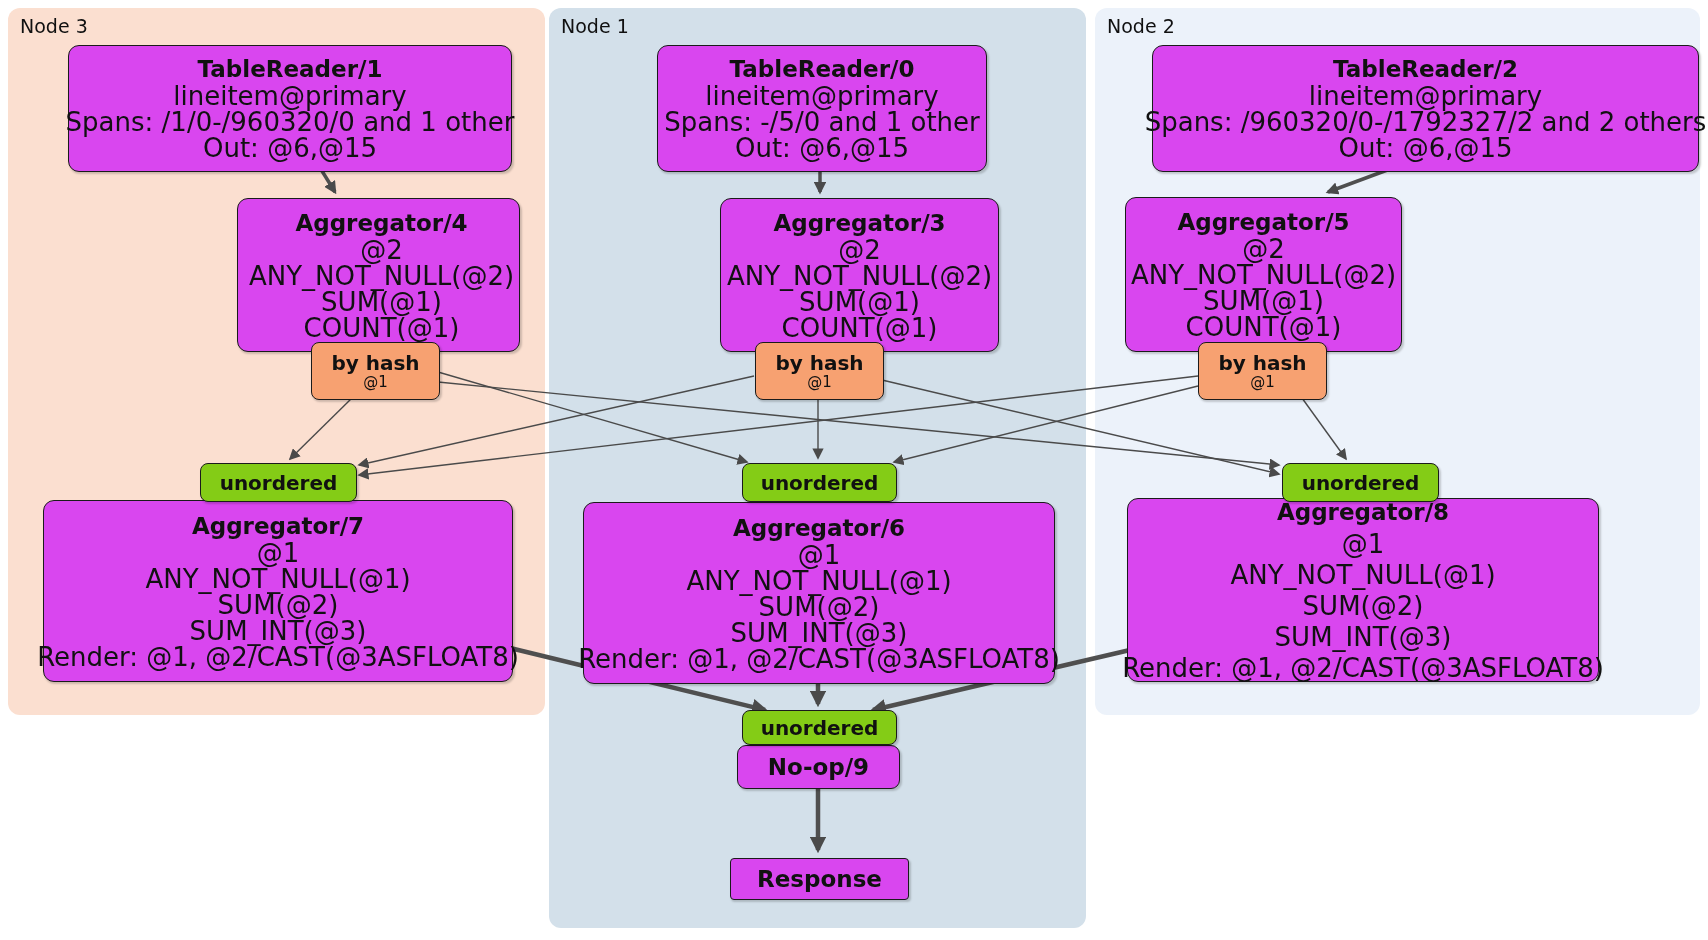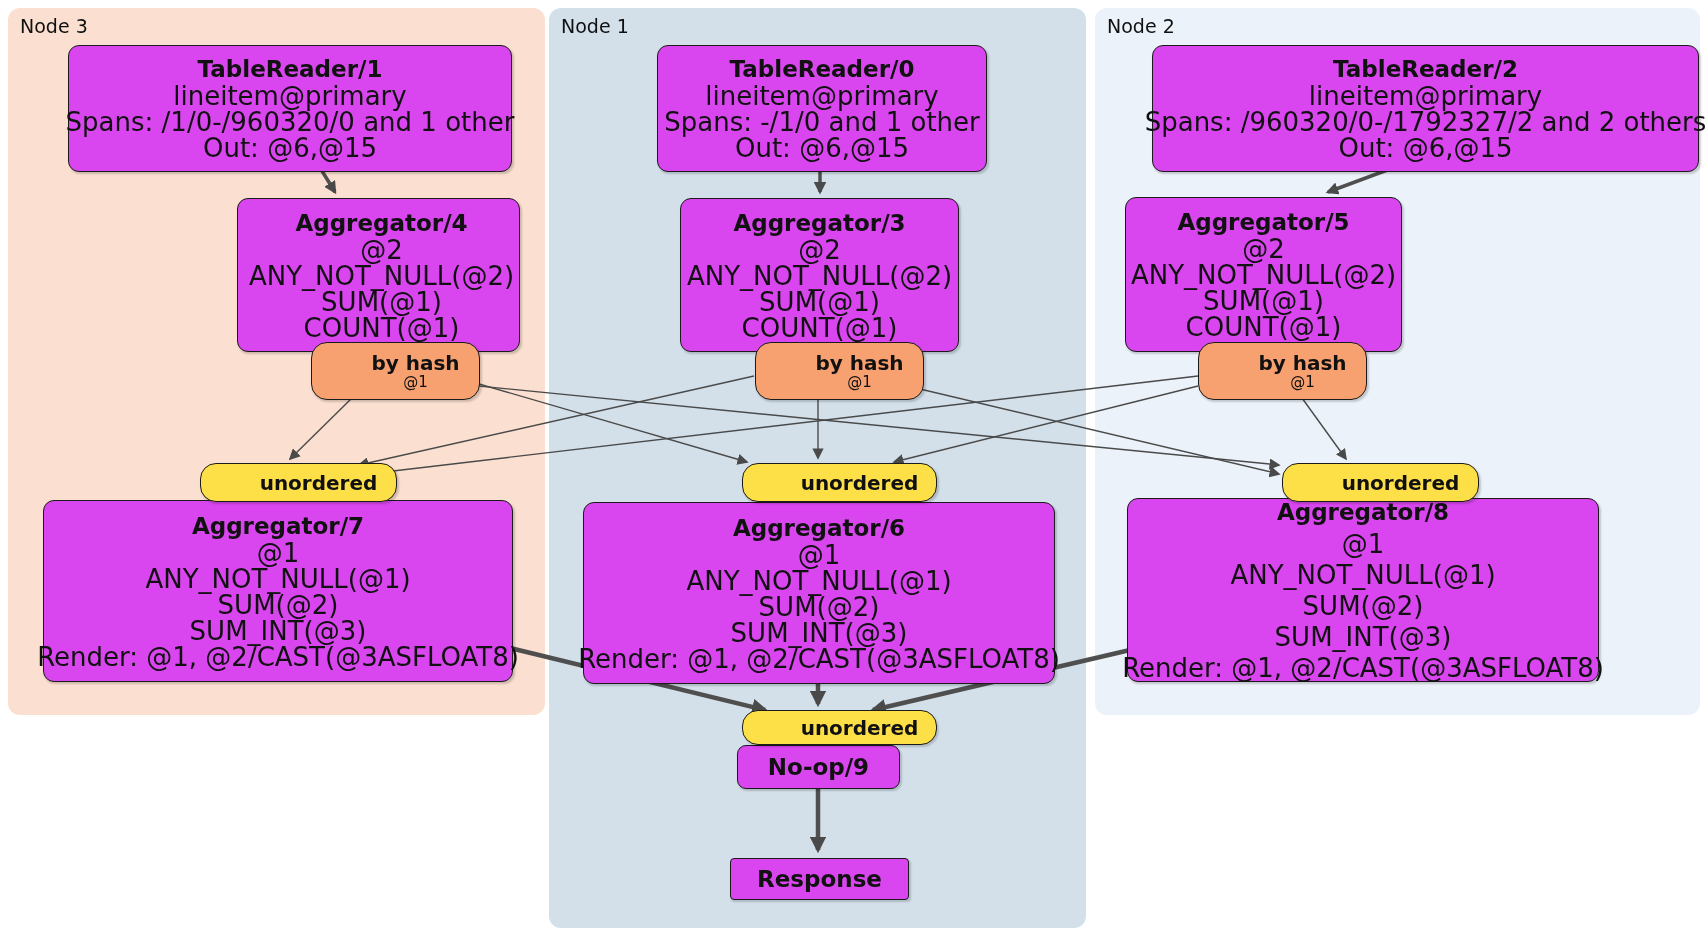--- a/index.html
+++ b/index.html
@@ -14,27 +14,26 @@
   .panel-label{position:absolute;left:12px;top:7px;font-size:19px;color:#101010;white-space:nowrap;}
   .edges{position:absolute;left:0;top:0;z-index:1;}
   .pbox{
     position:absolute;z-index:2;background:#d946ef;border:1.5px solid #1b1b1b;border-radius:11px;
     display:flex;flex-direction:column;align-items:center;justify-content:center;
     box-shadow:1.5px 2px 2px rgba(0,0,0,0.18);
   }
   .ptitle{font-size:23px;font-weight:bold;line-height:27px;white-space:nowrap;}
   .pline{font-size:26px;line-height:26px;white-space:nowrap;}
   .badge{
-    position:absolute;z-index:3;border:1.8px solid #1b1b1b;border-radius:16px;
+    position:absolute;z-index:3;border:1.8px solid #1b1b1b;border-radius:8px;
     display:flex;flex-direction:column;align-items:center;justify-content:center;
     box-shadow:1.5px 2px 2px rgba(0,0,0,0.18);
-    padding-left:40px;
   }
   .badge-hash{background:#f7a171;}
-  .badge-uno{background:#fde047;}
+  .badge-uno{background:#84cc16;}
   .badge-main{font-size:20px;font-weight:bold;line-height:22px;white-space:nowrap;}
   .badge-sub{font-size:15px;line-height:17px;white-space:nowrap;}
 </style>
 </head>
 <body>
 
 <div class="canvas">
 
   <div class="panel panel-n3">
     <span class="panel-label">Node 3</span>
@@ -84,38 +83,38 @@
 
   <div class="pbox" style="left:68px;top:45px;width:442px;height:125px;">
     <div class="ptitle">TableReader/1</div>
     <div class="pline">lineitem@primary</div>
     <div class="pline">Spans: /1/0-/960320/0 and 1 other</div>
     <div class="pline">Out: @6,@15</div>
   </div>
   <div class="pbox" style="left:657px;top:45px;width:328px;height:125px;">
     <div class="ptitle">TableReader/0</div>
     <div class="pline">lineitem@primary</div>
-    <div class="pline">Spans: -/1/0 and 1 other</div>
+    <div class="pline">Spans: -/5/0 and 1 other</div>
     <div class="pline">Out: @6,@15</div>
   </div>
   <div class="pbox" style="left:1120px;top:45px;width:545px;height:125px;margin-left:32px;">
     <div class="ptitle">TableReader/2</div>
     <div class="pline">lineitem@primary</div>
     <div class="pline">Spans: /960320/0-/1792327/2 and 2 others</div>
     <div class="pline">Out: @6,@15</div>
   </div>
 
   <div class="pbox" style="left:237px;top:198px;width:275px;height:152px;padding-left:6px;">
     <div class="ptitle">Aggregator/4</div>
     <div class="pline">@2</div>
     <div class="pline">ANY_NOT_NULL(@2)</div>
     <div class="pline">SUM(@1)</div>
     <div class="pline">COUNT(@1)</div>
   </div>
-  <div class="pbox" style="left:680px;top:198px;width:277px;height:152px;">
+  <div class="pbox" style="left:720px;top:198px;width:277px;height:152px;">
     <div class="ptitle">Aggregator/3</div>
     <div class="pline">@2</div>
     <div class="pline">ANY_NOT_NULL(@2)</div>
     <div class="pline">SUM(@1)</div>
     <div class="pline">COUNT(@1)</div>
   </div>
   <div class="pbox" style="left:1125px;top:197px;width:275px;height:153px;">
     <div class="ptitle">Aggregator/5</div>
     <div class="pline">@2</div>
     <div class="pline">ANY_NOT_NULL(@2)</div>

